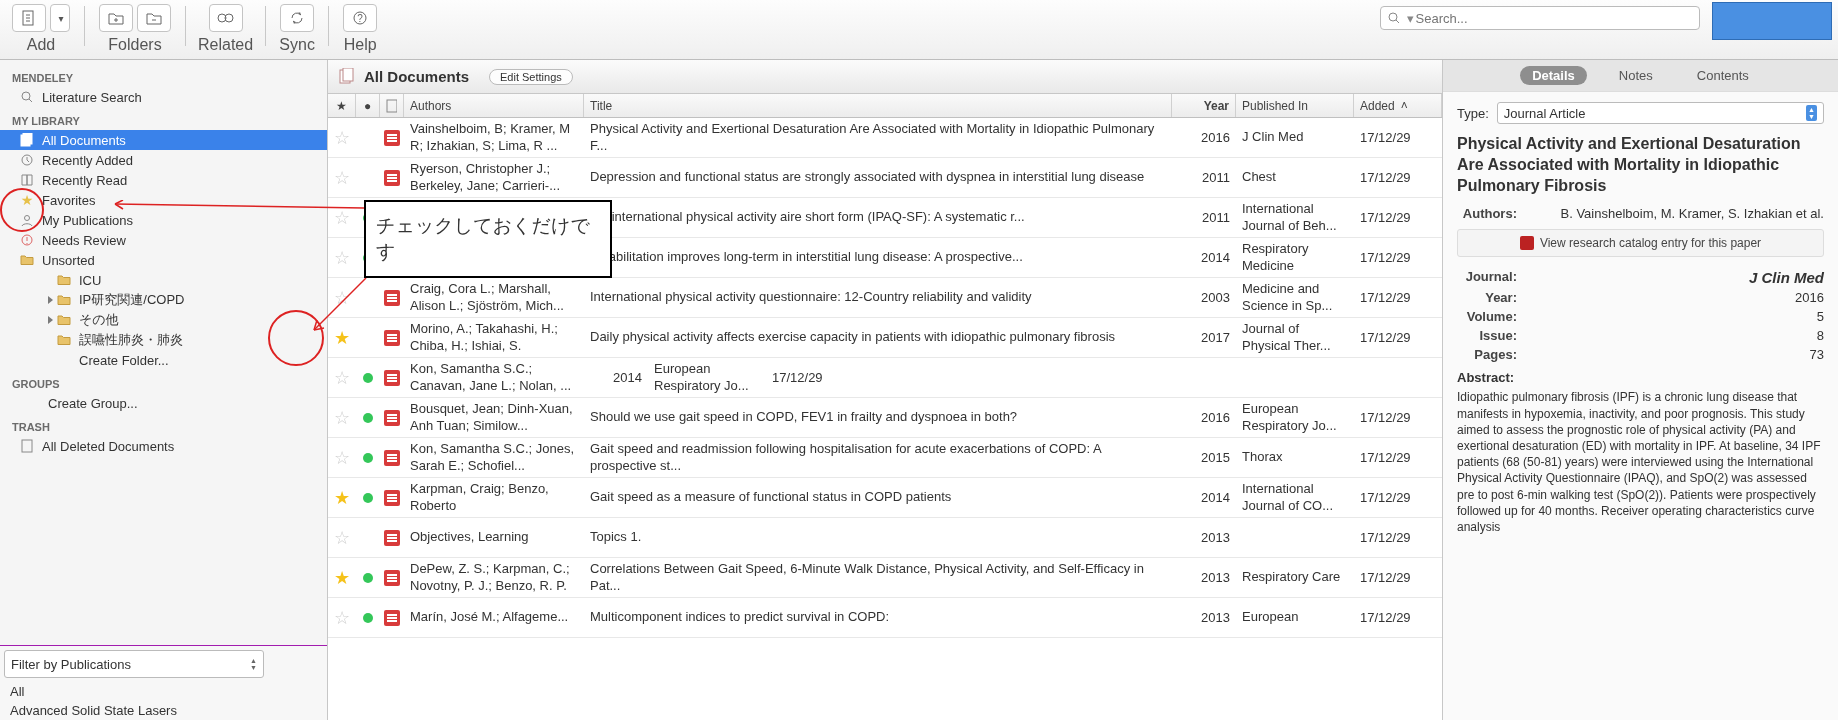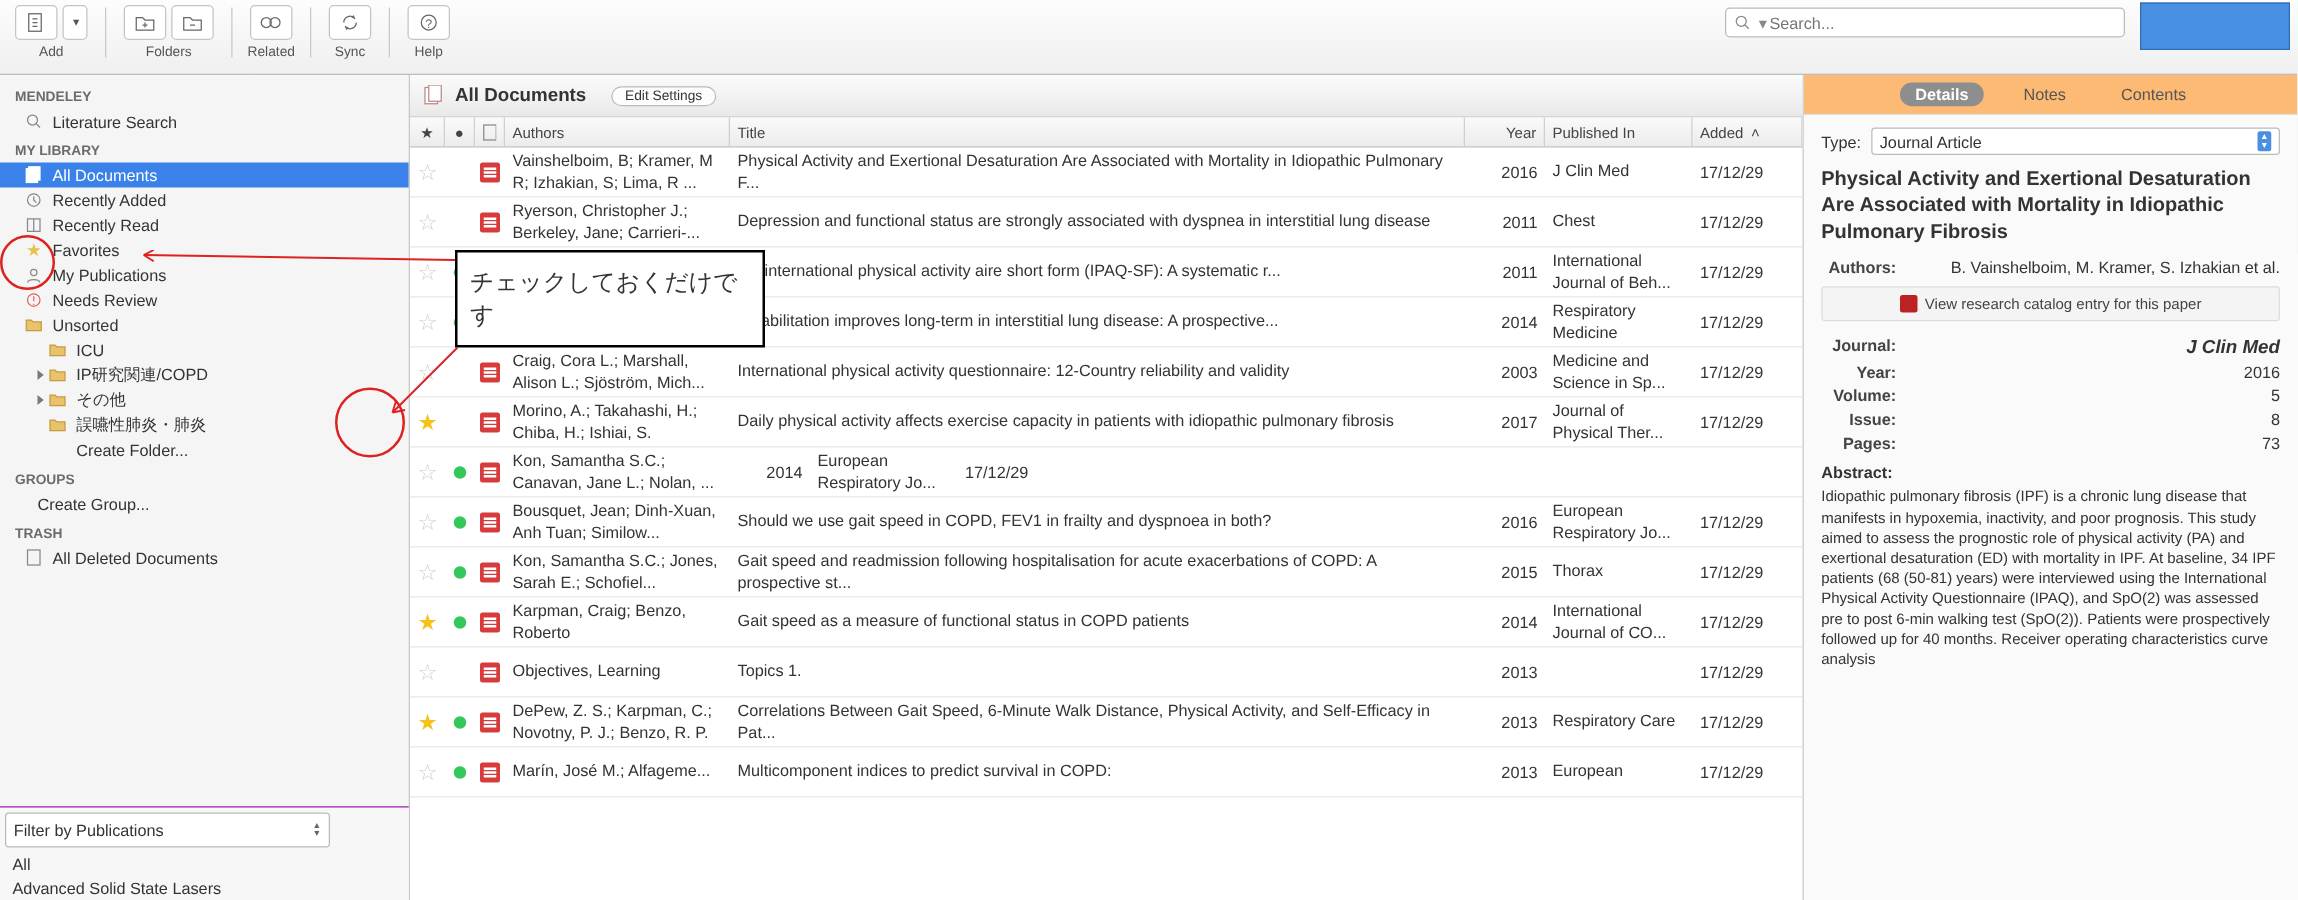--- a/index.html
+++ b/index.html
@@ -1,62 +1,62 @@
 <!DOCTYPE html>
 <html><head>
 <meta charset="utf-8">
 <style>
 * { box-sizing: border-box; margin: 0; padding: 0; font-family: -apple-system, "Helvetica Neue", Arial, sans-serif; }
 body { background: #ececec; font-size: 13px; color: #333; width: 1838px; height: 720px; overflow: hidden; position: relative; }
 .toolbar { height: 60px; background: linear-gradient(#fdfdfd, #efefef); border-bottom: 1px solid #bdbdbd; display: flex; align-items: flex-start; padding: 4px 6px; }
 .tb-cluster { display: flex; flex-direction: column; align-items: center; margin: 0 4px; }
 .tb-btns { display: flex; }
 .tb-btn { width: 34px; height: 28px; border: 1px solid #c4c4c4; border-radius: 4px; margin: 0 2px; background: #fff; display: flex; align-items: center; justify-content: center; color: #555; cursor: pointer; }
-.tb-label { font-size: 11px; color: #555; margin-top: 4px; }
+.tb-label { font-size: 16px; color: #555; margin-top: 4px; }
 .divider { width: 1px; height: 40px; background: #c8c8c8; margin: 2px 8px; }
 .search-wrap { margin-left: auto; display: flex; align-items: flex-start; }
 .search-box { width: 320px; height: 24px; border: 1px solid #bbb; border-radius: 4px; background: #fff; display: flex; align-items: center; padding: 0 6px; margin-top: 2px; }
 .search-box svg { margin-right: 4px; }
 .search-box input { border: none; outline: none; flex: 1; font-size: 13px; color: #888; background: transparent; }
 .blue-box { width: 120px; height: 38px; background: #4a90e2; border: 1px solid #2e6cb5; margin-left: 12px; margin-top: -2px; }
 
 .main { display: flex; height: 660px; }
 .sidebar { width: 328px; background: #f5f5f5; border-right: 1px solid #c7c7c7; display: flex; flex-direction: column; }
 .sb-scroll { flex: 1; overflow: auto; padding-top: 4px; }
 .sb-head { font-size: 11px; font-weight: bold; color: #6b6b6b; padding: 8px 12px 3px; }
 .sb-item { display: flex; align-items: center; padding: 2px 10px 2px 18px; font-size: 13px; color: #333; cursor: pointer; height: 20px; }
 .sb-item.sel { background: #3a82ea; color: #fff; }
 .sb-item .ic { width: 18px; height: 16px; margin-right: 6px; display: flex; align-items: center; justify-content: center; }
-.sb-item.sub { padding-left: 30px; }
+.sb-item.sub { padding-left: 48px; }
 .tri { display:inline-block; width:0;height:0;border-top:4px solid transparent;border-bottom:4px solid transparent;border-left:5px solid #7a7a7a; margin-right:2px;}
 .filter-bar { border-top: 1px solid #a21caf; background: #f7f7f7; }
 .filter-select { height: 28px; margin: 4px; width: 260px; border: 1px solid #bbb; border-radius: 3px; background: #fff; display:flex; align-items:center; justify-content:space-between; padding:0 6px;}
 .filter-list { font-size: 13px; padding: 2px 10px; }
 
 .center { flex: 1; background: #fff; display: flex; flex-direction: column; border-right: 1px solid #c7c7c7; overflow:hidden; position: relative;}
 .center-head { height: 34px; background: linear-gradient(#fbfbfb,#e9e9e9); border-bottom: 1px solid #c7c7c7; display: flex; align-items: center; padding-left: 10px; }
 .center-head .doc-ic { width:18px;height:18px;margin-right:8px; }
 .center-head h2 { font-size: 15px; font-weight: bold; }
 .edit-btn { margin-left: 20px; font-size: 11px; border: 1px solid #bbb; border-radius: 9px; padding: 1px 10px; background: #fdfdfd; cursor:pointer;}
 .cols { height: 24px; background: linear-gradient(#fafafa,#ececec); border-bottom: 1px solid #c0c0c0; display: flex; font-size: 12px; color: #444; }
 .cols > div { border-right: 1px solid #d0d0d0; display:flex; align-items:center; padding:0 6px; }
 .col-star{width:28px;justify-content:center;} .col-dot{width:24px;justify-content:center;} .col-pdf{width:24px;justify-content:center;}
-.col-auth{width:180px;} .col-title{flex:1;} .col-year{width:64px;justify-content:flex-end;} .col-pub{width:118px;} .col-add{width:88px;}
+.col-auth{width:180px;} .col-title{flex:1;} .col-year{width:64px;justify-content:flex-end;font-weight:bold;} .col-pub{width:118px;} .col-add{width:88px;}
 .rows { flex:1; overflow:auto; }
 .row { display:flex; border-bottom:1px solid #e8e8e8; height:40px; font-size:13px; }
 .row > div { padding:2px 6px; overflow:hidden; display:flex; flex-direction:column; justify-content:center; }
 .row .c-star{width:28px;align-items:center;} .row .c-dot{width:24px;align-items:center;} .row .c-pdf{width:24px;align-items:center;}
 .row .c-auth{width:180px;} .row .c-title{flex:1;} .row .c-year{width:64px;align-items:flex-end;} .row .c-pub{width:118px;} .row .c-add{width:88px;}
 .two-line { display:-webkit-box;-webkit-line-clamp:2;-webkit-box-orient:vertical;overflow:hidden;line-height:1.28;}
 .star{color:#cfcfcf;font-size:18px;} .star.fav{color:#f5c21a;} .dot{width:10px;height:10px;border-radius:50%;background:#34c759;}
 .pdf-ic { width:16px;height:16px;background:#d83b3b;border-radius:2px;position:relative;}
 .pdf-ic:after{content:"";position:absolute;left:3px;top:4px;width:10px;height:2px;background:#fff;box-shadow:0 3px 0 #fff,0 6px 0 #fff;}
 
 .right { width: 395px; background: #fafafa; overflow:auto; }
-.tabs { display:flex; justify-content:center; gap:20px; padding:6px 0; border-bottom:1px solid #ddd; background:#fdba74;}
+.tabs { display:flex; justify-content:center; gap:20px; padding:6px 0; border-bottom:1px solid #ddd; background:#e5e5e5;}
 .tab { font-size:13px; color:#555; padding:2px 12px; border-radius:10px; cursor:pointer;}
 .tab.active { background:#8e8e8e; color:#fff; font-weight:bold;}
 .detail-body { padding: 10px 14px; }
 .type-row { display:flex; align-items:center; margin-bottom:10px; font-size:13px;}
 .type-sel { flex:1; margin-left:8px; border:1px solid #bbb; border-radius:3px; height:22px; background:#fff; display:flex; align-items:center; justify-content:space-between; padding:0 6px;}
 .paper-title { font-size:16px; font-weight:bold; line-height:1.3; margin-bottom:10px;}
 .meta-row { display:flex; font-size:13px; margin:4px 0;text-align:right; }
 .meta-row .lbl { width:60px; color:#444; font-weight:bold; }
 .meta-row .val { flex:1; }
 .journal-name { font-style: italic; font-weight: bold; font-size: 15px; }

